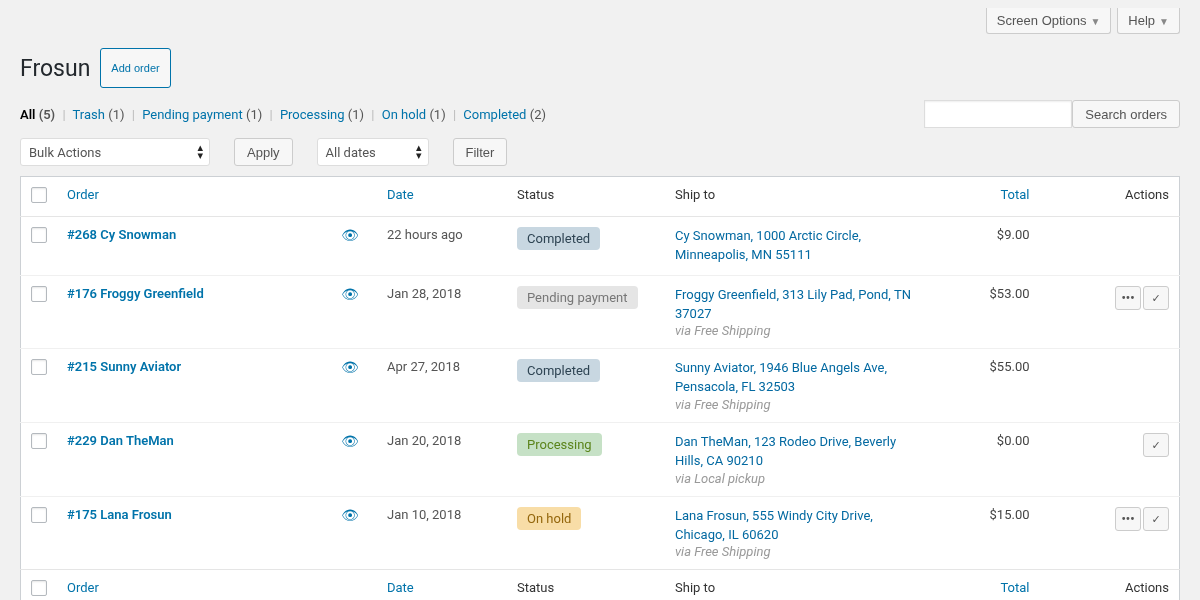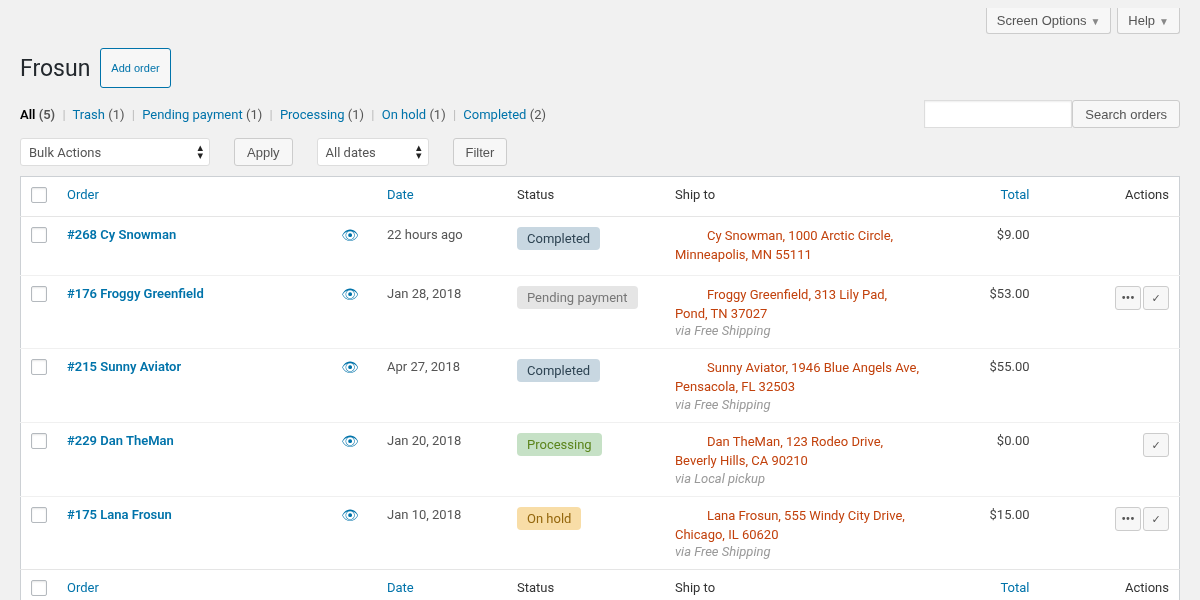--- a/index.html
+++ b/index.html
@@ -180,21 +180,21 @@
     padding: 4px 10px;
     border-radius: 4px;
     font-size: 13px;
     color: #555;
   }
   .status-completed { background: #c8d7e1; color: #2e4453; }
   .status-pending { background: #e5e5e5; color: #777; }
   .status-processing { background: #c6e1c6; color: #5b841b; }
   .status-onhold { background: #f8dda7; color: #94660c; }
   td.col-ship { vertical-align: middle; }
-  .ship-link { color: #c2410c; text-decoration: none; line-height: 1.45; margin-left: 32px; }
+  .ship-link { color: #0369a1; text-decoration: none; line-height: 1.45; }
   .via { display: block; color: #999; font-style: italic; }
   td.col-total { vertical-align: middle; color: #444; }
   td.col-actions { vertical-align: middle; }
   .action-btn {
     display: inline-flex;
     align-items: center;
     justify-content: center;
     width: 26px;
     height: 24px;
     border: 1px solid #ccc;

